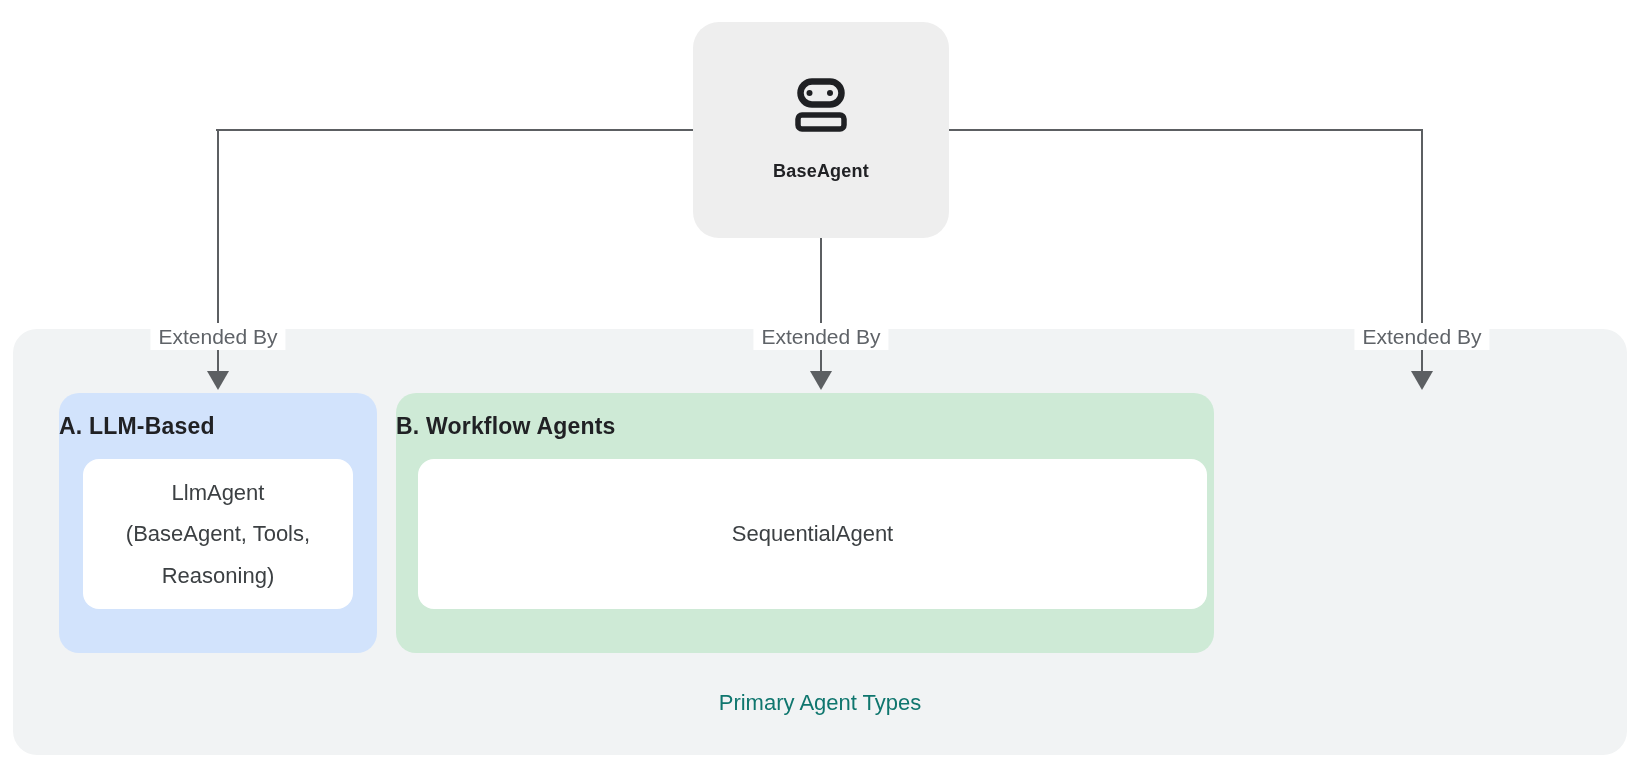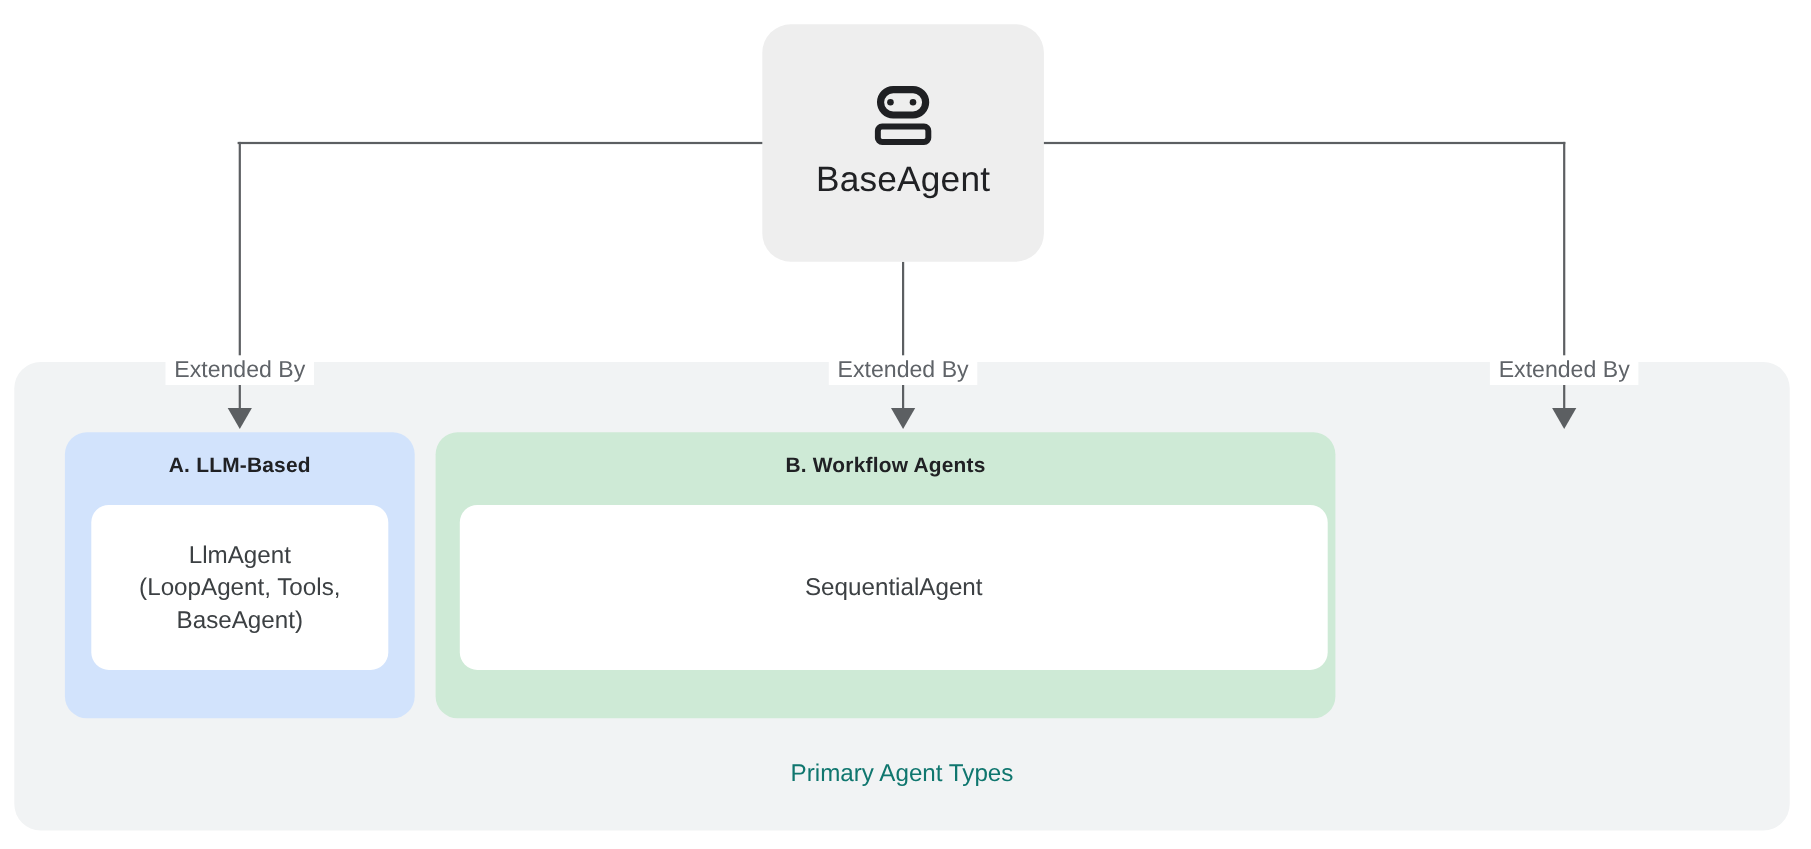--- a/index.html
+++ b/index.html
@@ -59,23 +59,23 @@
     left: 693px; top: 22px;
     width: 256px; height: 216px;
     background: #eeeeee;
     border-radius: 26px;
     z-index: 3;
     display: flex; flex-direction: column; align-items: center;
     padding-top: 56px;
     box-sizing: border-box;
   }
   .base-label {
-    margin-top: 13px;
-    font-size: 32px;
-    font-weight: 400;
+    margin-top: 29px;
+    font-size: 18px;
+    font-weight: 700;
     color: #202124;
     letter-spacing: 0.2px;
   }
 
   
   .panel {
     position: absolute;
     left: 13px; top: 329px;
     width: 1614px; height: 426px;
     background: #f1f3f4;
@@ -88,22 +88,22 @@
     height: 260px;
     border-radius: 20px;
     box-sizing: border-box;
   }
   .sec-a { left: 46px;   width: 318px; background: #d2e3fc; }
   .sec-b { left: 383px;  width: 818px; background: #ceead6; }
   .sec-c { left: 1252px; width: 318px; background: #feefc3; }
 
   .sec-title {
     margin-top: 20px;
-    text-align: center;
-    font-size: 19px;
+    text-align: left;
+    font-size: 23px;
     font-weight: 600;
     color: #202124;
     letter-spacing: 0.2px;
   }
 
   .cards {
     position: absolute;
     left: 24px; right: 24px; top: 66px;
     height: 150px;
     display: flex;
@@ -113,20 +113,21 @@
   .card {
     flex: 1;
     background: #ffffff;
     border-radius: 16px;
     display: flex; flex-direction: column;
     align-items: center; justify-content: center;
     font-size: 22px;
     line-height: 1.33;
     color: #3c4043;
     text-align: center;
+    gap: 12px;
   }
 
   .panel-caption {
     position: absolute;
     left: 0; right: 0; top: 360px;
     text-align: center;
     font-size: 22px;
     line-height: 27px;
     color: #0f766e;
   }
@@ -160,22 +161,22 @@
     <div class="base-label">BaseAgent</div>
   </div>
 
   <div class="panel" style="background-color: rgb(241, 243, 244);">
 
     <section class="section sec-a" style="background-color: rgb(210, 227, 252);">
       <div class="sec-title">A. LLM-Based</div>
       <div class="cards">
         <div class="card">
           <div>LlmAgent</div>
-          <div>(LoopAgent, Tools,</div>
-          <div>BaseAgent)</div>
+          <div>(BaseAgent, Tools,</div>
+          <div>Reasoning)</div>
         </div>
       </div>
     </section>
 
     <section class="section sec-b" style="background-color: rgb(206, 234, 214);">
       <div class="sec-title">B. Workflow Agents</div>
       <div class="cards">
         <div class="card">
           <div>SequentialAgent</div>
         </div>

